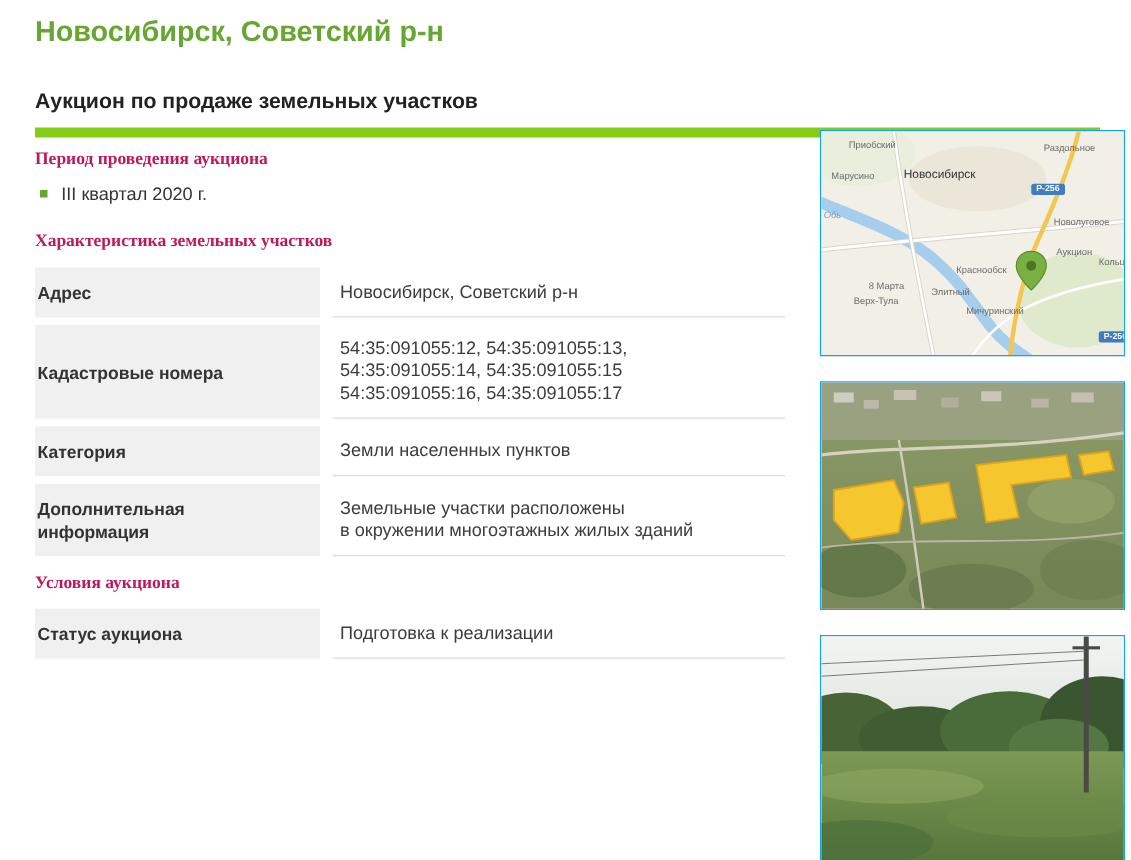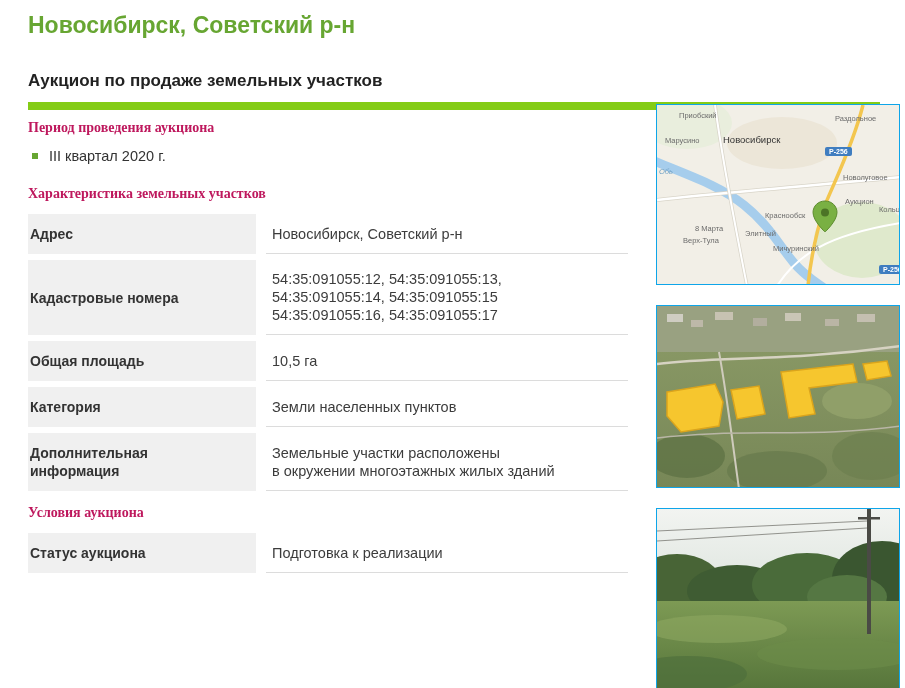--- a/index.html
+++ b/index.html
@@ -71,24 +71,20 @@
     <div class="table">
       <div class="t-row">
         <div class="t-label">Адрес</div>
         <div class="t-value">Новосибирск, Советский р-н</div>
       </div>
       <div class="t-row">
         <div class="t-label">Кадастровые номера</div>
         <div class="t-value">54:35:091055:12, 54:35:091055:13,
 54:35:091055:14, 54:35:091055:15
 54:35:091055:16, 54:35:091055:17</div>
-      </div>
-      <div class="t-row">
-        <div class="t-label">Общая площадь</div>
-        <div class="t-value">10,5 га</div>
       </div>
       <div class="t-row">
         <div class="t-label">Категория</div>
         <div class="t-value">Земли населенных пунктов</div>
       </div>
       <div class="t-row">
         <div class="t-label">Дополнительная информация</div>
         <div class="t-value">Земельные участки расположены
 в окружении многоэтажных жилых зданий</div>
       </div>

